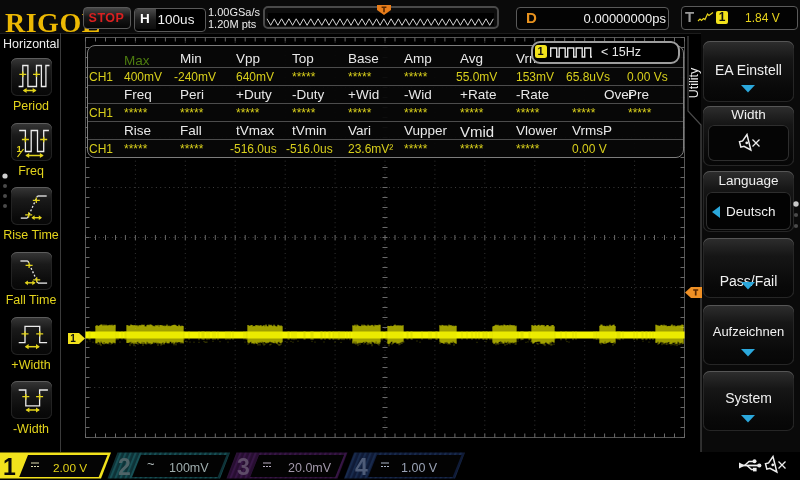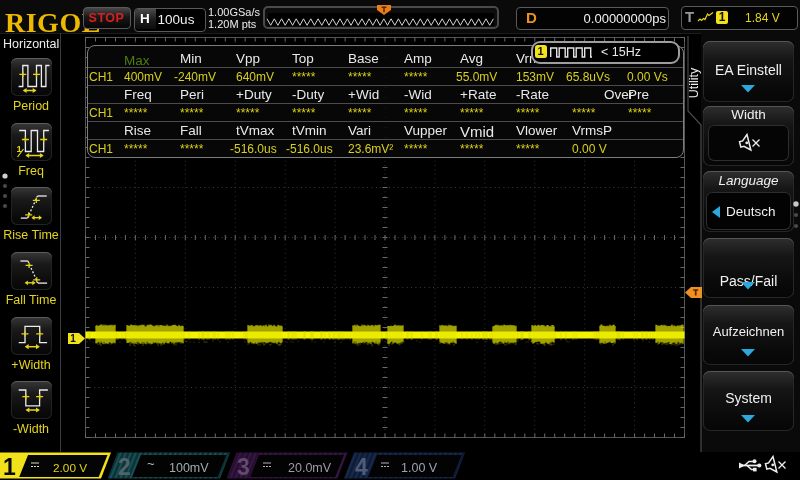--- a/index.html
+++ b/index.html
@@ -557,21 +557,21 @@
 <div class="abs" style="left:703px;top:107px;width:91px;text-align:center;font-size:13.5px;color:#f0f0f0;">Width</div>
 <div class="abs" style="left:708px;top:125px;width:81px;height:36px;border-radius:6px;background:#050505;box-shadow:inset 0 0 0 1px #2e2e2e;"></div>
 <svg class="abs" style="left:738px;top:133px;" width="26" height="20" viewBox="0 0 26 20">
 <g transform="rotate(-14 8 10)">
           <path d="M2 7.2 h3.2 L11 2 V18 L5.2 12.8 H2 z" fill="none" stroke="#ededed" stroke-width="1.5"></path>
           <circle cx="8.8" cy="10" r="1.4" fill="#ededed"></circle>
         </g>
 <path d="M14.5 6.5 l7 7 M21.5 6.5 l-7 7" stroke="#ededed" stroke-width="1.3" fill="none"></path>
       </svg>
 <div class="abs" style="left:703px;top:171px;width:91px;height:61px;border-radius:7px;background:linear-gradient(#2e2e2e,#161616 30%,#090909 78%,#060606);box-shadow:inset 0 1px 0 #565656, inset 0 0 0 1px #262626;"></div>
-<div class="abs" style="left:703px;top:173px;width:91px;text-align:center;font-size:13.5px;color:#f0f0f0;font-style:italic;">Language</div>
+<div class="abs" style="left:703px;top:173px;width:91px;text-align:center;font-size:13.5px;color:#f0f0f0;">Language</div>
 <div class="abs" style="left:706px;top:192px;width:85px;height:38px;border-radius:6px;background:#030303;box-shadow:inset 0 0 0 1px #2e2e2e;"></div>
 <svg class="abs" style="left:712px;top:205.5px;" width="8" height="12" viewBox="0 0 8 12">
         <path d="M8 0 v12 L0 6 z" fill="#2ba8dc"></path>
       </svg>
 <div class="abs" style="left:726px;top:204px;font-size:13.5px;color:#f0f0f0;">Deutsch</div>
 <svg class="abs" style="left:792px;top:200px;" width="8" height="32" viewBox="0 0 8 32">
         <circle cx="4" cy="4" r="2.7" fill="#c8c8c8"></circle>
         <circle cx="4" cy="15" r="2.1" fill="#4a4a4a"></circle>
         <circle cx="4" cy="26" r="2.1" fill="#4a4a4a"></circle>
       </svg>

